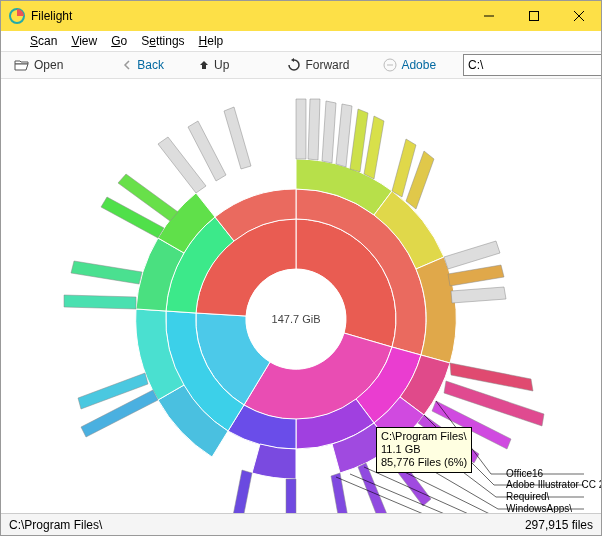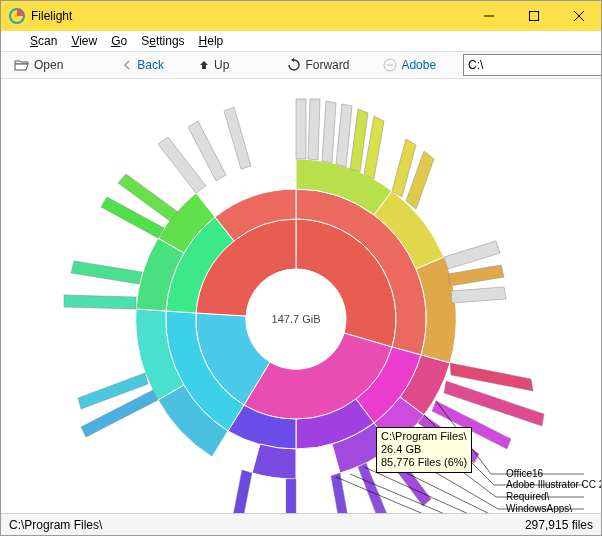--- a/index.html
+++ b/index.html
@@ -195,21 +195,21 @@
     <text x="210" y="213" class="label-text">PatchManagerPlus_Server\</text>
     <text x="210" y="223" class="label-text">SchedulesDBBackup\</text>
     <text x="210" y="233" class="label-text">100420-Mar-06-2020-02-16\</text>
 
     <circle r="50" fill="#fff"></circle>
     <text y="4" class="center-text">147.7 GiB</text>
   </g>
 </svg>
 <div class="tooltip" style="left:375px; top:348px;">
   <div>C:\Program Files\</div>
-  <div>26.4 GB</div>
+  <div>11.1 GB</div>
   <div>85,776 Files (6%)</div>
 </div>
 </div>
 
 <div class="statusbar">
   <span class="left">C:\Program Files\</span>
   <span>297,915 files</span>
 </div>
 
 </body></html>

